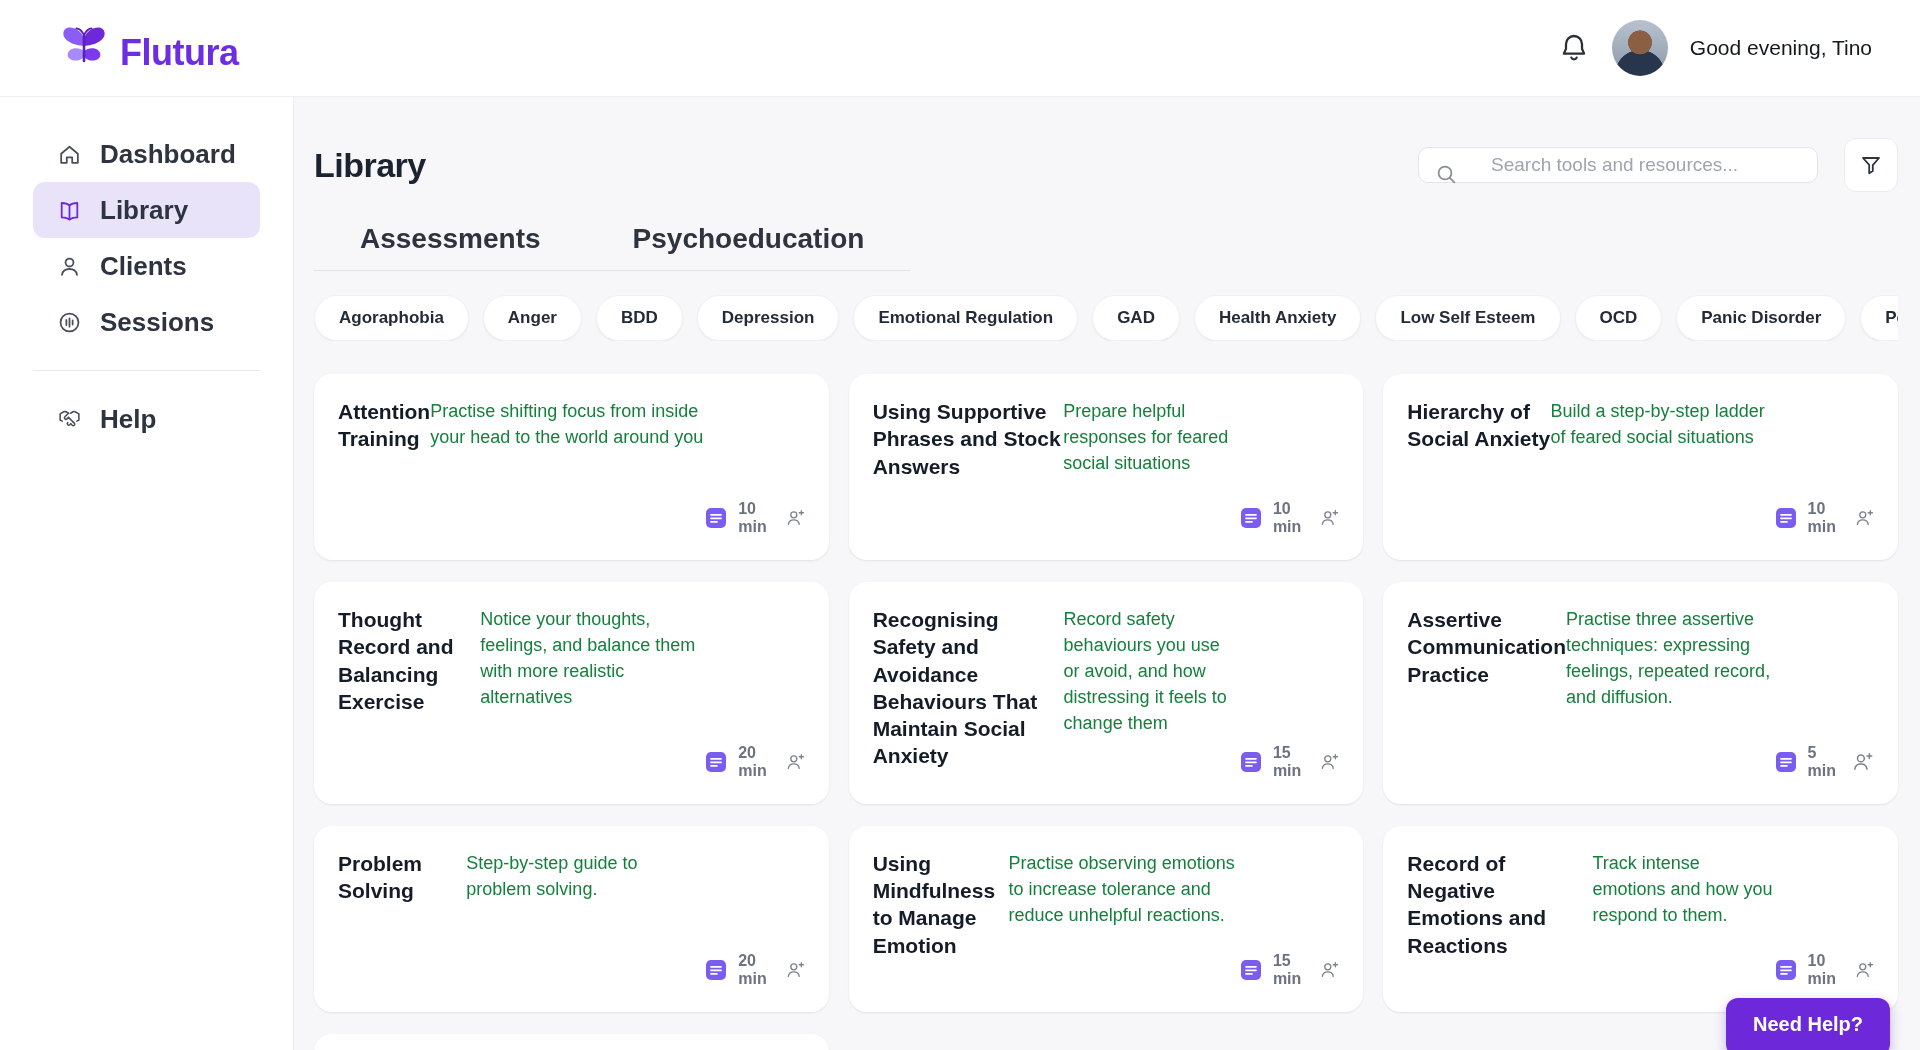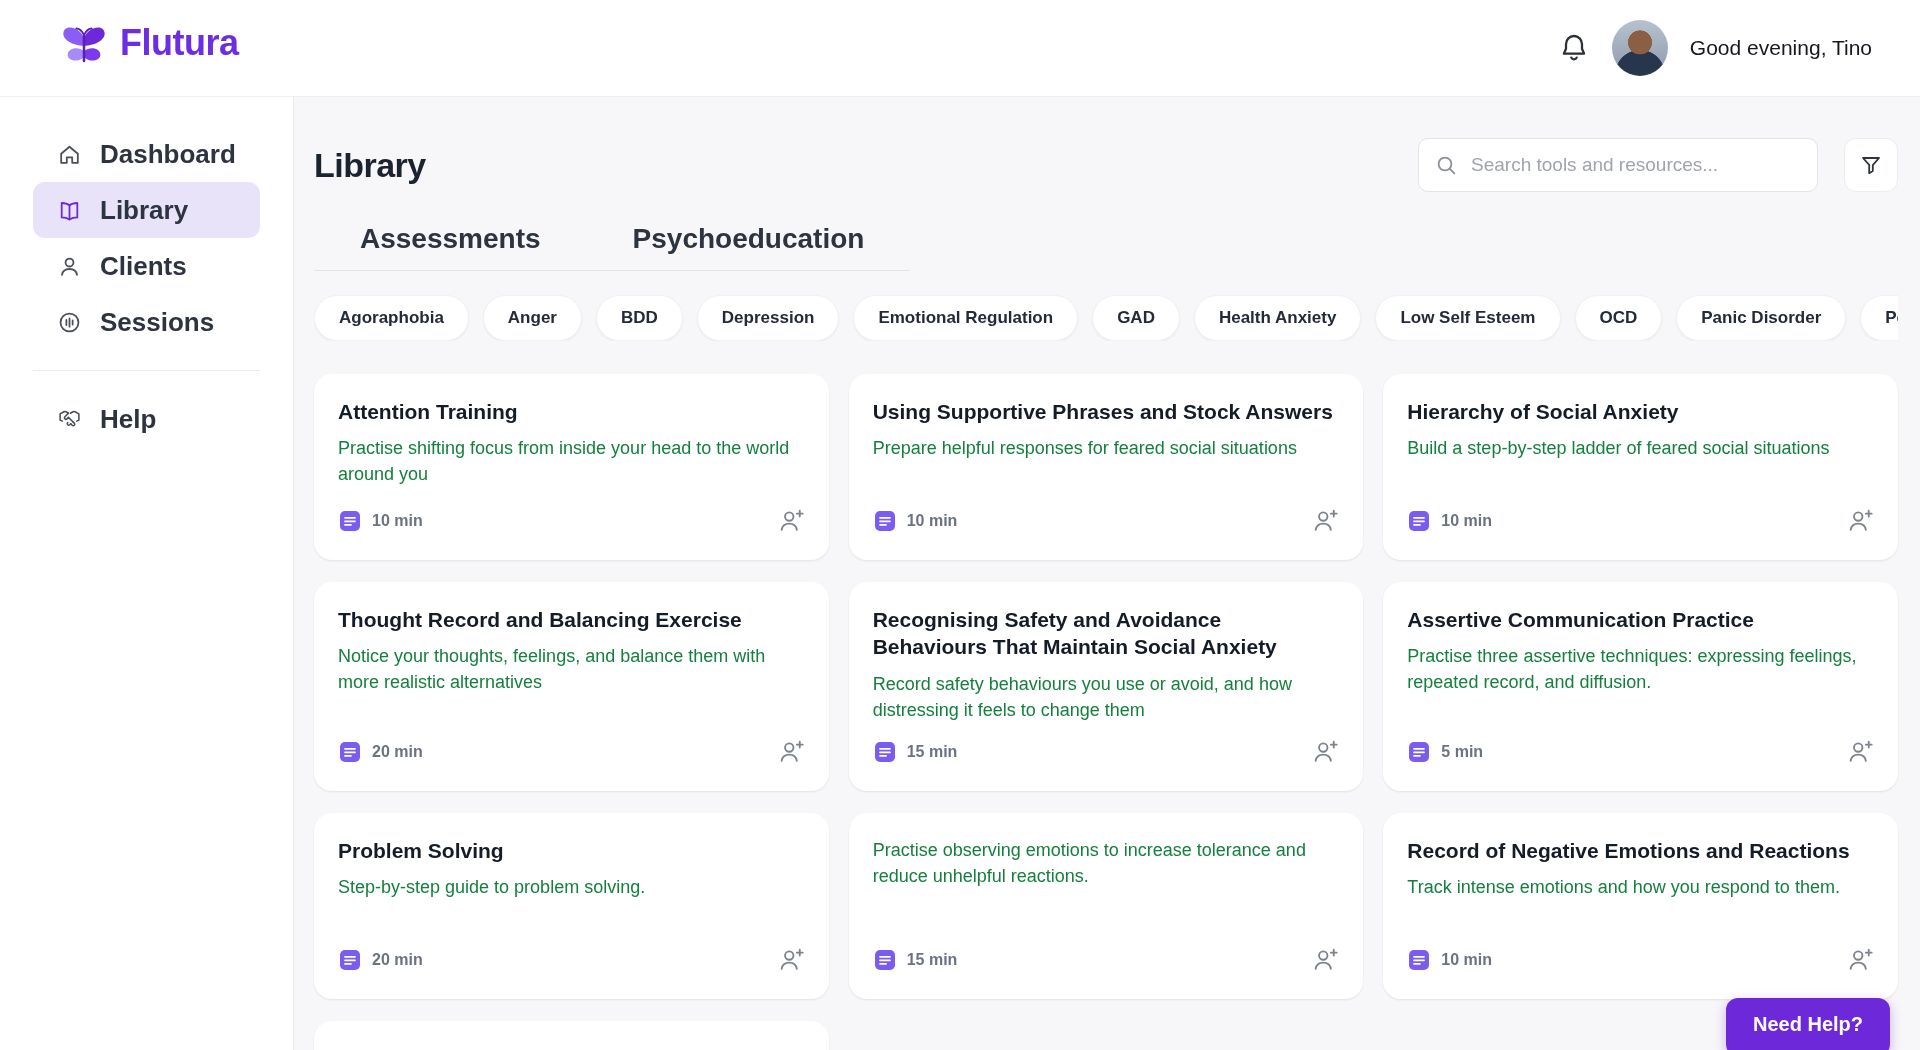--- a/index.html
+++ b/index.html
@@ -3,21 +3,21 @@
 <meta charset="utf-8">
 <style>
   * { margin:0; padding:0; box-sizing:border-box; }
   html,body { width:1920px; height:1050px; overflow:hidden; background:#f7f7f9;
               font-family:"Liberation Sans", sans-serif; color:#1c2430; }
 
   
   .topbar { position:fixed; top:0; left:0; width:1920px; height:97px; background:#fff;
             border-bottom:1px solid #efeff2; display:flex; align-items:center;
             padding:0 48px 0 58px; z-index:30; }
-  .brand { display:flex; align-items:flex-start; gap:10px; }
+  .brand { display:flex; align-items:flex-end; gap:10px; }
   .brand svg { width:52px; height:52px; }
   .brand-name { font-size:36px; font-weight:800; color:#6d2ee2; letter-spacing:-0.5px; }
   .topbar-right { margin-left:auto; display:flex; align-items:center; gap:22px; }
   .bell { width:32px; height:32px; color:#2b2f36; cursor:pointer; }
   .bell svg { width:100%; height:100%; }
   .avatar { width:56px; height:56px; border-radius:50%;
             background:
               radial-gradient(circle at 50% 40%, #8a5f43 0 27%, rgba(0,0,0,0) 28%),
               radial-gradient(circle at 50% 98%, #27364d 0 40%, rgba(0,0,0,0) 41%),
               linear-gradient(180deg,#b8c2cf,#8c99a9);
@@ -38,22 +38,22 @@
 
   
   .main { margin-left:294px; padding:40px 22px 0 20px; height:953px; margin-top:97px; }
   .header-row { display:flex; align-items:center; justify-content:space-between; height:56px;
                 margin-bottom:28px; }
   .page-title { font-size:34px; font-weight:700; color:#1b2330; letter-spacing:-0.5px; }
   .header-right { display:flex; align-items:center; gap:26px; }
   .search-wrap { position:relative; width:400px; }
   .search-wrap svg.mag { position:absolute; left:16px; top:15px; width:24px; height:24px;
                          color:#8a8f99; }
-  .search-input { width:400px; height:54px; border:1px solid #e3e3e8; border-radius:10px;
-                  background:#fff; padding:0 16px 0 52px; font-size:19px; color:#333;
+  .search-input { width:400px; height:36px; border:1px solid #e3e3e8; border-radius:10px;
+                  background:#fff; padding:0 16px 0 72px; font-size:19px; color:#333;
                   font-family:"Liberation Sans", sans-serif; outline:none; }
   .search-input::placeholder { color:#a0a4ad; }
   .filter-btn { width:54px; height:54px; background:#fff; border:1px solid #ececf0;
                 border-radius:12px; display:flex; align-items:center; justify-content:center;
                 cursor:pointer; }
   .filter-btn svg { width:24px; height:24px; color:#2d3440; }
 
   .tabs { display:inline-flex; border-bottom:1px solid #e4e4e8; margin-bottom:24px; }
   .tab { position:relative; padding:2px 46px 15px; font-size:28px; font-weight:600;
          color:#2d3440; cursor:pointer; white-space:nowrap; }
@@ -62,21 +62,21 @@
                        background:#6d28d9; border-radius:2px; }
 
   .chips { display:flex; gap:14px; margin-bottom:33px; overflow:hidden; white-space:nowrap; }
   .chip { flex:none; background:#fff; border-radius:999px; padding:12px 24px; font-size:17px;
           font-weight:600; color:#232b38; box-shadow:0 1px 2px rgba(16,24,40,.06);
           border:1px solid #f1f1f4; cursor:pointer;
           font-family:"Liberation Sans", sans-serif; }
 
   .cards { display:grid; grid-template-columns:repeat(3,1fr); gap:22px 20px; }
   .card { background:#fff; border-radius:18px; padding:24px; min-height:186px;
-          display:flex; flex-direction:column;
+          display:flex; flex-direction:row;
           box-shadow:0 1px 2px rgba(16,24,40,.05), 0 1px 3px rgba(16,24,40,.04);
           cursor:pointer; }
   .card-title { font-size:21px; font-weight:700; color:#141c28; line-height:1.3;
                 margin-bottom:10px; }
   .card-desc { font-size:18px; color:#15803d; line-height:1.45; margin-bottom:14px; }
   .card-meta { margin-top:auto; display:flex; align-items:center; gap:10px; min-height:30px;font-weight:bold; }
   .doc-ic { width:24px; height:24px; flex:none; }
   .doc-ic svg { width:100%; height:100%; }
   .duration { font-size:16px; color:#6b7280; }
   .assign { margin-left:auto; width:28px; height:28px; color:#7d838d; cursor:pointer; }
@@ -368,20 +368,21 @@
             <svg viewBox="0 0 24 24" fill="none" stroke="currentColor" stroke-width="1.6" stroke-linecap="round">
               <circle cx="10.5" cy="8.2" r="3.6"></circle>
               <path d="M4 19.6c.5-3.4 3.1-5.4 6.5-5.4s6 2 6.5 5.4"></path>
               <path d="M19.5 3.2v5M17 5.7h5"></path>
             </svg>
           </span>
         </div>
       </div>
 
       <div class="card">
+        <div class="card-title">Using Mindfulness to Manage Emotion</div>
         <div class="card-desc">Practise observing emotions to increase tolerance and reduce unhelpful reactions.</div>
         <div class="card-meta">
           <span class="doc-ic">
             <svg viewBox="0 0 24 24">
               <rect x="2" y="2" width="20" height="20" rx="5" fill="#7a5cf0"></rect>
               <path d="M7 8.8h10M7 12.3h10M7 15.8h6" stroke="#fff" stroke-width="1.8" stroke-linecap="round"></path>
             </svg>
           </span>
           <span class="duration">15 min</span>
           <span class="assign">

